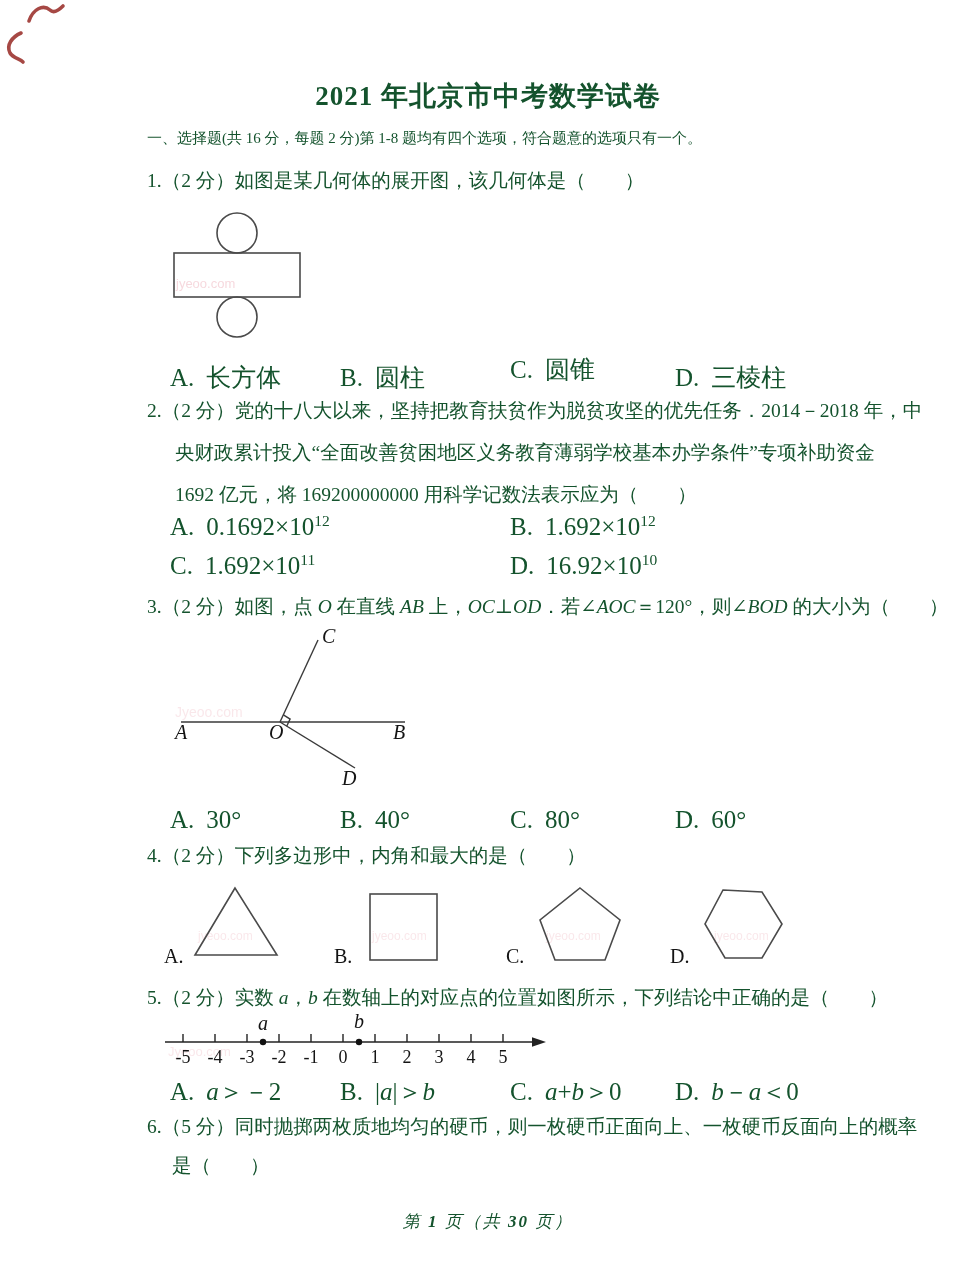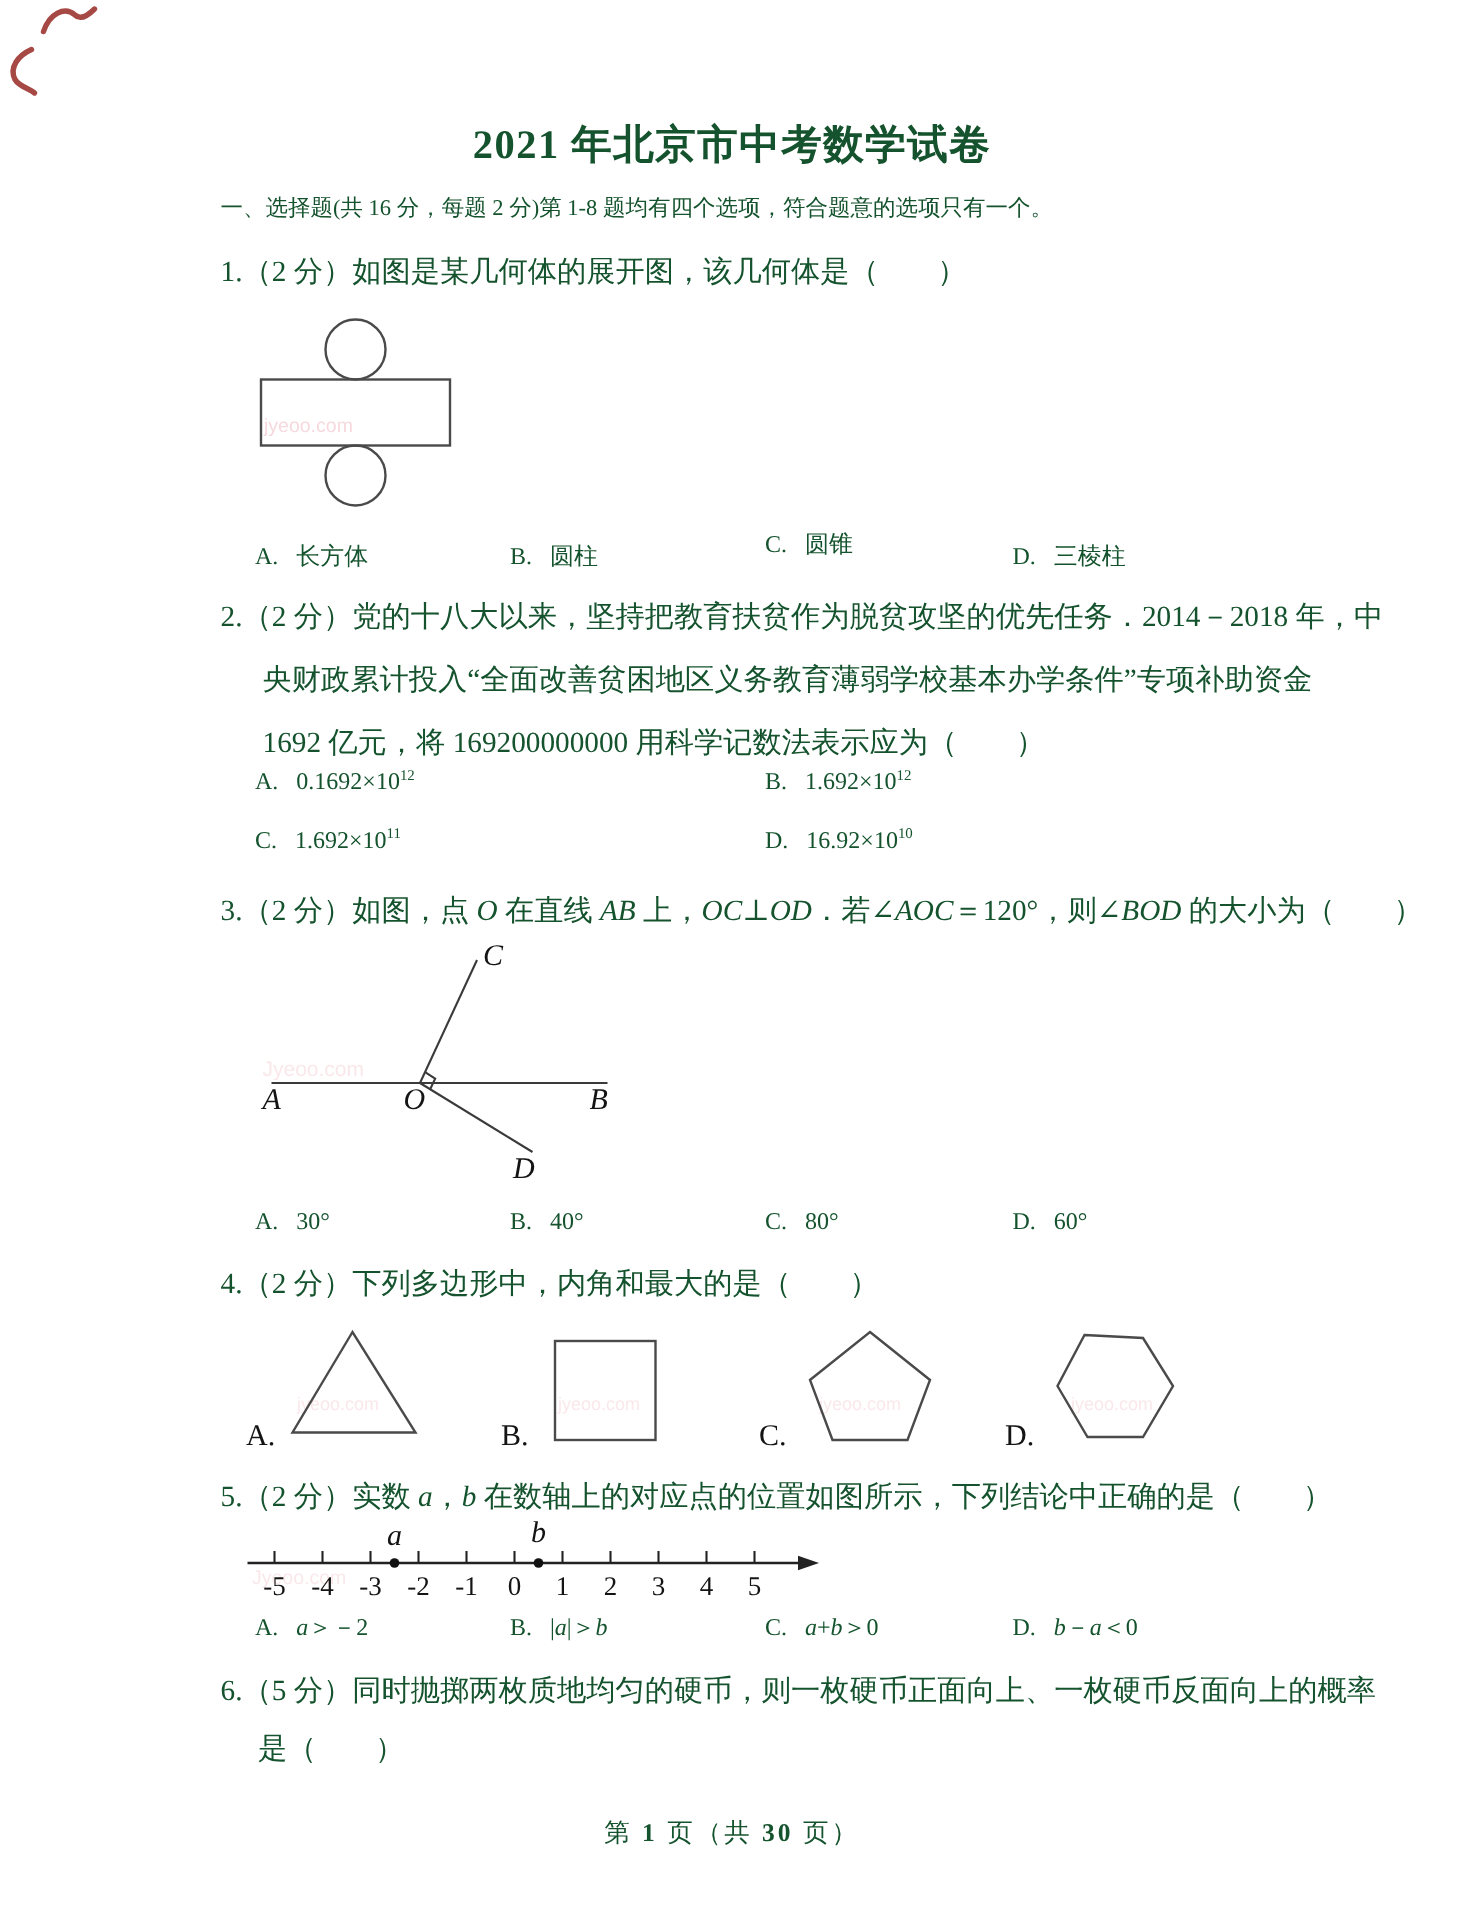--- a/index.html
+++ b/index.html
@@ -13,27 +13,27 @@
     position:absolute; left:0; top:78px; width:100%;
     text-align:center; font-size:27px; font-weight:bold; letter-spacing:1px;
   }
   .section-heading {
     position:absolute; left:147px; top:129px; width:720px;
     font-size:15px; font-weight:normal; white-space:nowrap;
   }
   .qline {
     position:absolute; font-size:19.5px; white-space:nowrap;
   }
-  .opt { position:absolute; font-size:16px; white-space:nowrap; }
+  .opt { position:absolute; font-size:25px; white-space:nowrap; }
   .okey { margin-right:12px; }
   sup { font-size:0.62em; }
   i { font-style:italic; }
   .footer {
     position:absolute; left:0; top:1210px; width:100%;
-    text-align:center; font-size:17px; letter-spacing:2px;
+    text-align:center; font-size:17px; letter-spacing:2px;font-style:italic;
   }
   svg { position:absolute; overflow:visible; }
   .fig-line { stroke:#3a3a3a; stroke-width:1.4; fill:none; }
   .fig-shape { stroke:#4a4a4a; stroke-width:1.6; fill:none; }
   .fig-label { font-family:"Liberation Serif","DejaVu Serif",serif; font-size:20px; font-style:italic; fill:#141414; }
   .fig-label-u { font-family:"Liberation Serif","DejaVu Serif",serif; font-size:20px; fill:#141414; }
   .nl-num { font-family:"Liberation Serif","DejaVu Serif",serif; font-size:18px; fill:#141414; text-anchor:middle; }
   .wm { font-family:"Liberation Sans","DejaVu Sans",sans-serif; fill:#efb9c2; opacity:0.55; }
   .wm-soft { opacity:0.33; }
 </style>

